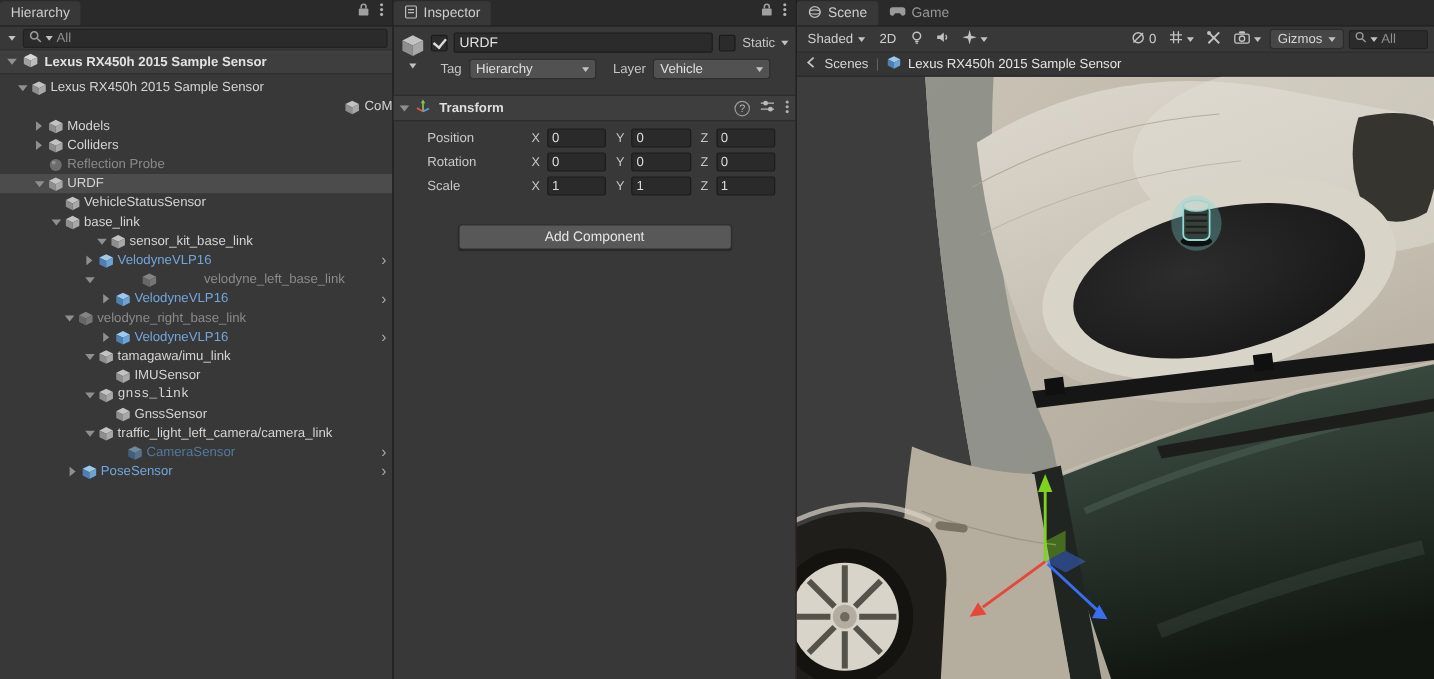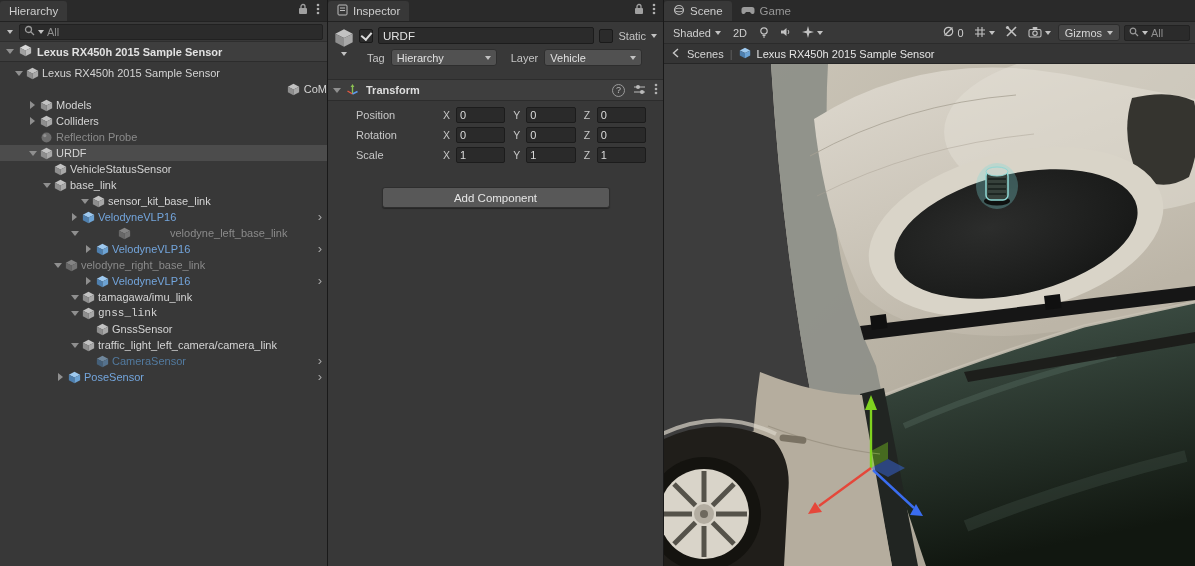--- a/index.html
+++ b/index.html
@@ -305,54 +305,65 @@
         <span class="fold open"></span>
         <span class="obj-icon">
           <svg width="13" height="13" viewBox="0 0 12 12">
             <path d="M6 0.8 L11.2 3.4 L6 6 L0.8 3.4 Z" fill="#c2c2c2"></path>
             <path d="M0.8 3.4 L6 6 L6 11.2 L0.8 8.6 Z" fill="#8e8e8e"></path>
             <path d="M11.2 3.4 L6 6 L6 11.2 L11.2 8.6 Z" fill="#a8a8a8"></path>
           </svg>
         </span>
         <span class="hlabel ">tamagawa/imu_link</span>
       </div>
-      <div class="hrow" style="padding-left: 68px; font-family: Liberation Mono, monospace;">
-        <span class="fold open"></span>
-        <span class="obj-icon">
-          <svg width="13" height="13" viewBox="0 0 12 12">
-            <path d="M6 0.8 L11.2 3.4 L6 6 L0.8 3.4 Z" fill="#c2c2c2"></path>
-            <path d="M0.8 3.4 L6 6 L6 11.2 L0.8 8.6 Z" fill="#8e8e8e"></path>
-            <path d="M11.2 3.4 L6 6 L6 11.2 L11.2 8.6 Z" fill="#a8a8a8"></path>
-          </svg>
-        </span>
-        <span class="hlabel ">gnss_link</span>
-      </div>
       <div class="hrow" style="padding-left: 82px;">
         <span class="fold none"></span>
         <span class="obj-icon">
           <svg width="13" height="13" viewBox="0 0 12 12">
             <path d="M6 0.8 L11.2 3.4 L6 6 L0.8 3.4 Z" fill="#c2c2c2"></path>
             <path d="M0.8 3.4 L6 6 L6 11.2 L0.8 8.6 Z" fill="#8e8e8e"></path>
             <path d="M11.2 3.4 L6 6 L6 11.2 L11.2 8.6 Z" fill="#a8a8a8"></path>
           </svg>
         </span>
+        <span class="hlabel ">IMUSensor</span>
+      </div>
+      <div class="hrow" style="padding-left: 68px; font-family: Liberation Mono, monospace;">
+        <span class="fold open"></span>
+        <span class="obj-icon">
+          <svg width="13" height="13" viewBox="0 0 12 12">
+            <path d="M6 0.8 L11.2 3.4 L6 6 L0.8 3.4 Z" fill="#c2c2c2"></path>
+            <path d="M0.8 3.4 L6 6 L6 11.2 L0.8 8.6 Z" fill="#8e8e8e"></path>
+            <path d="M11.2 3.4 L6 6 L6 11.2 L11.2 8.6 Z" fill="#a8a8a8"></path>
+          </svg>
+        </span>
+        <span class="hlabel ">gnss_link</span>
+      </div>
+      <div class="hrow" style="padding-left: 82px;">
+        <span class="fold none"></span>
+        <span class="obj-icon">
+          <svg width="13" height="13" viewBox="0 0 12 12">
+            <path d="M6 0.8 L11.2 3.4 L6 6 L0.8 3.4 Z" fill="#c2c2c2"></path>
+            <path d="M0.8 3.4 L6 6 L6 11.2 L0.8 8.6 Z" fill="#8e8e8e"></path>
+            <path d="M11.2 3.4 L6 6 L6 11.2 L11.2 8.6 Z" fill="#a8a8a8"></path>
+          </svg>
+        </span>
         <span class="hlabel ">GnssSensor</span>
       </div>
       <div class="hrow" style="padding-left: 68px;">
         <span class="fold open"></span>
         <span class="obj-icon">
           <svg width="13" height="13" viewBox="0 0 12 12">
             <path d="M6 0.8 L11.2 3.4 L6 6 L0.8 3.4 Z" fill="#c2c2c2"></path>
             <path d="M0.8 3.4 L6 6 L6 11.2 L0.8 8.6 Z" fill="#8e8e8e"></path>
             <path d="M11.2 3.4 L6 6 L6 11.2 L11.2 8.6 Z" fill="#a8a8a8"></path>
           </svg>
         </span>
         <span class="hlabel ">traffic_light_left_camera/camera_link</span>
       </div>
-      <div class="hrow dimmed" style="padding-left: 82px;">
+      <div class="hrow dimmed" style="padding-left: 82px; margin-left: 10px;">
         <span class="fold none"></span>
         <span class="obj-icon">
           <svg width="13" height="13" viewBox="0 0 12 12">
             <path d="M6 0.8 L11.2 3.4 L6 6 L0.8 3.4 Z" fill="#9ec9ef"></path>
             <path d="M0.8 3.4 L6 6 L6 11.2 L0.8 8.6 Z" fill="#4e7fae"></path>
             <path d="M11.2 3.4 L6 6 L6 11.2 L11.2 8.6 Z" fill="#6da3d4"></path>
           </svg>
         </span>
         <span class="hlabel prefab-dim">CameraSensor</span>
         <span class="pchev">›</span>

